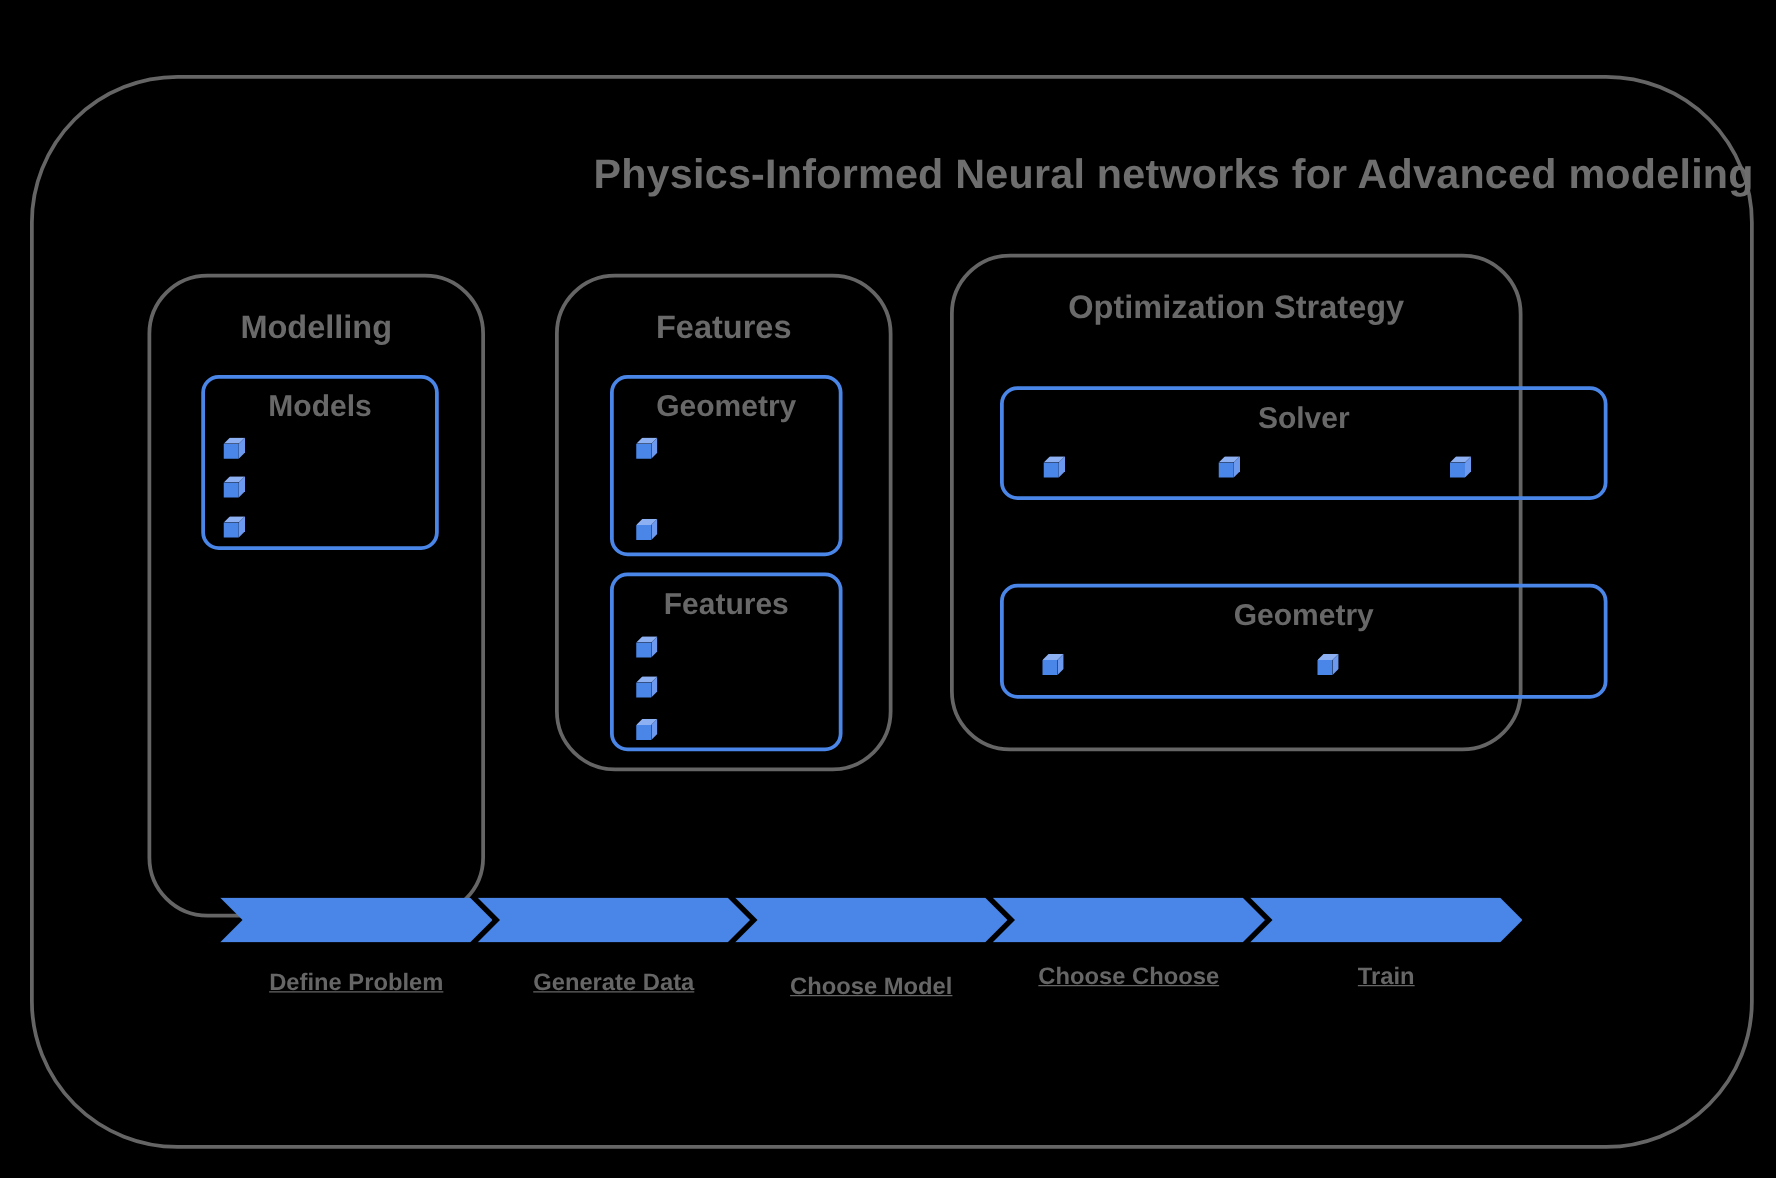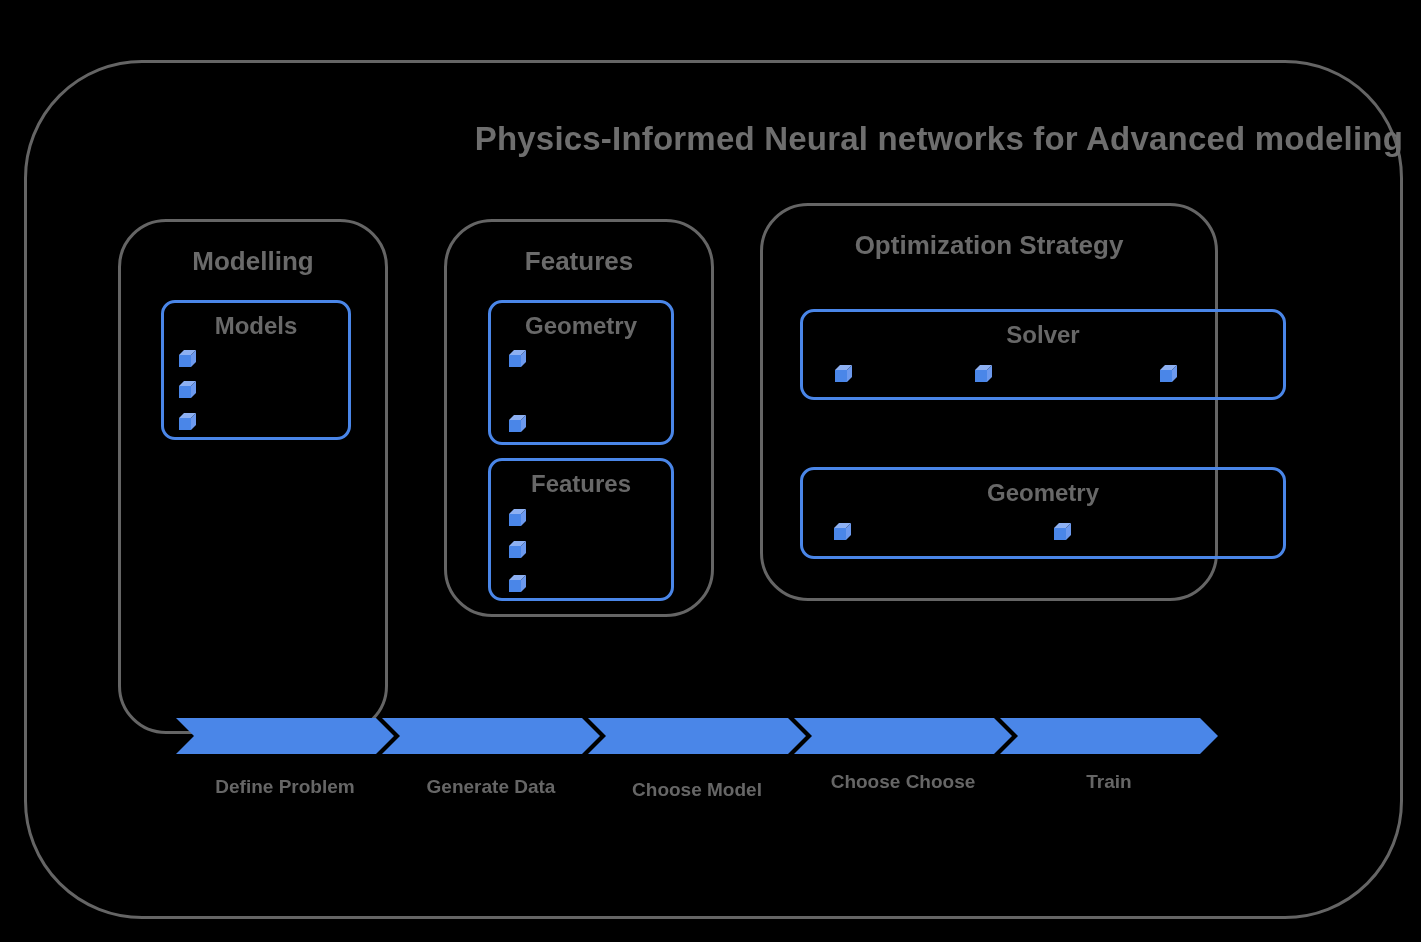--- a/index.html
+++ b/index.html
@@ -44,21 +44,21 @@
     content:"";position:absolute;left:12px;top:-5px;width:5px;height:17px;
     background:var(--cube-side);
     clip-path:polygon(5px 0,5px 12px,0 17px,0 5px);
   }
   .chev{
     position:absolute;top:718px;width:218px;height:36px;background:var(--accent-blue);
     clip-path:polygon(0 0,calc(100% - 18px) 0,100% 50%,calc(100% - 18px) 100%,0 100%,18px 50%);
   }
   .flow-label{
     position:absolute;transform:translateX(-50%);
-    font-size:19px;color:#666666;white-space:nowrap;
+    font-size:19px;color:#666666;white-space:nowrap;text-decoration:underline;
   }
 </style>
 </head>
 <body>
 
 <div class="stage">
 
   <div class="frame"></div>
 
   <div class="title">Physics-Informed Neural networks for Advanced modeling</div>

